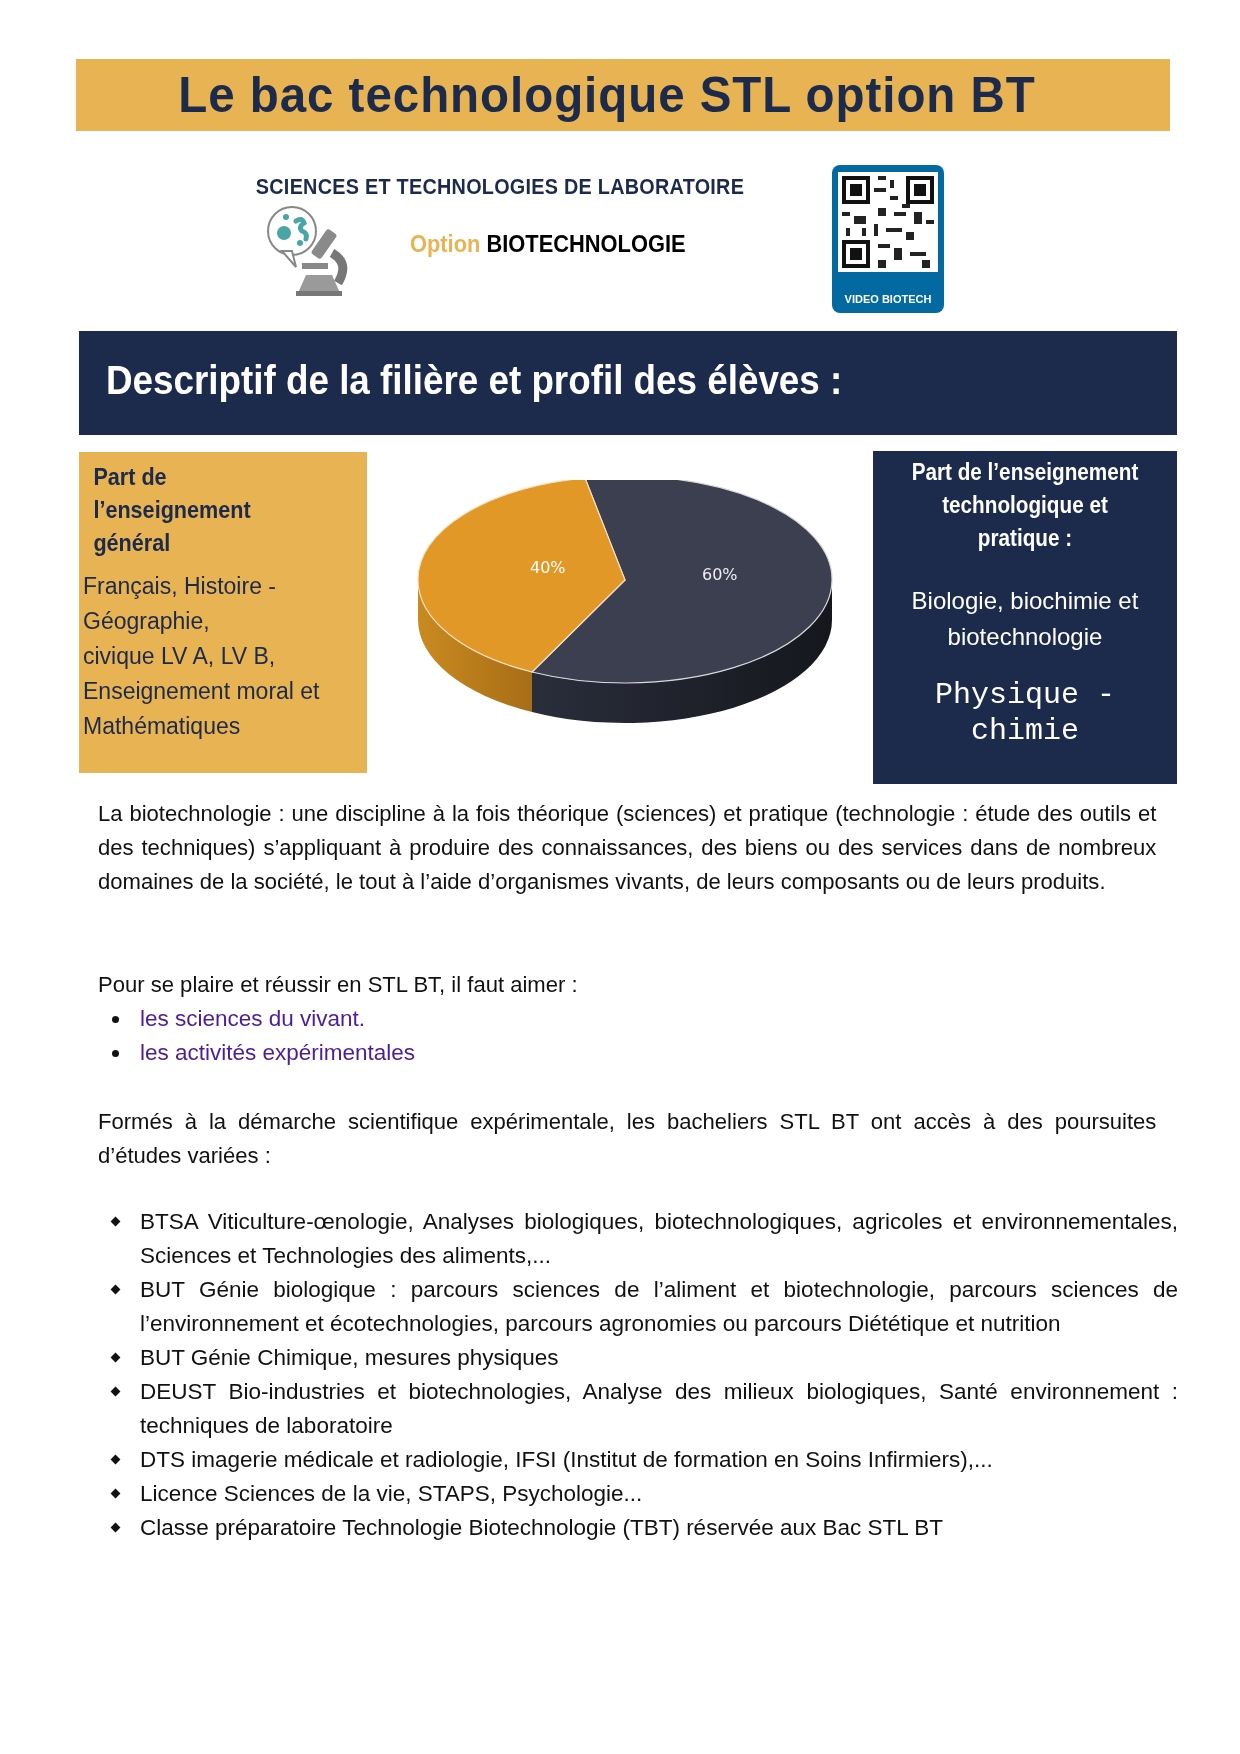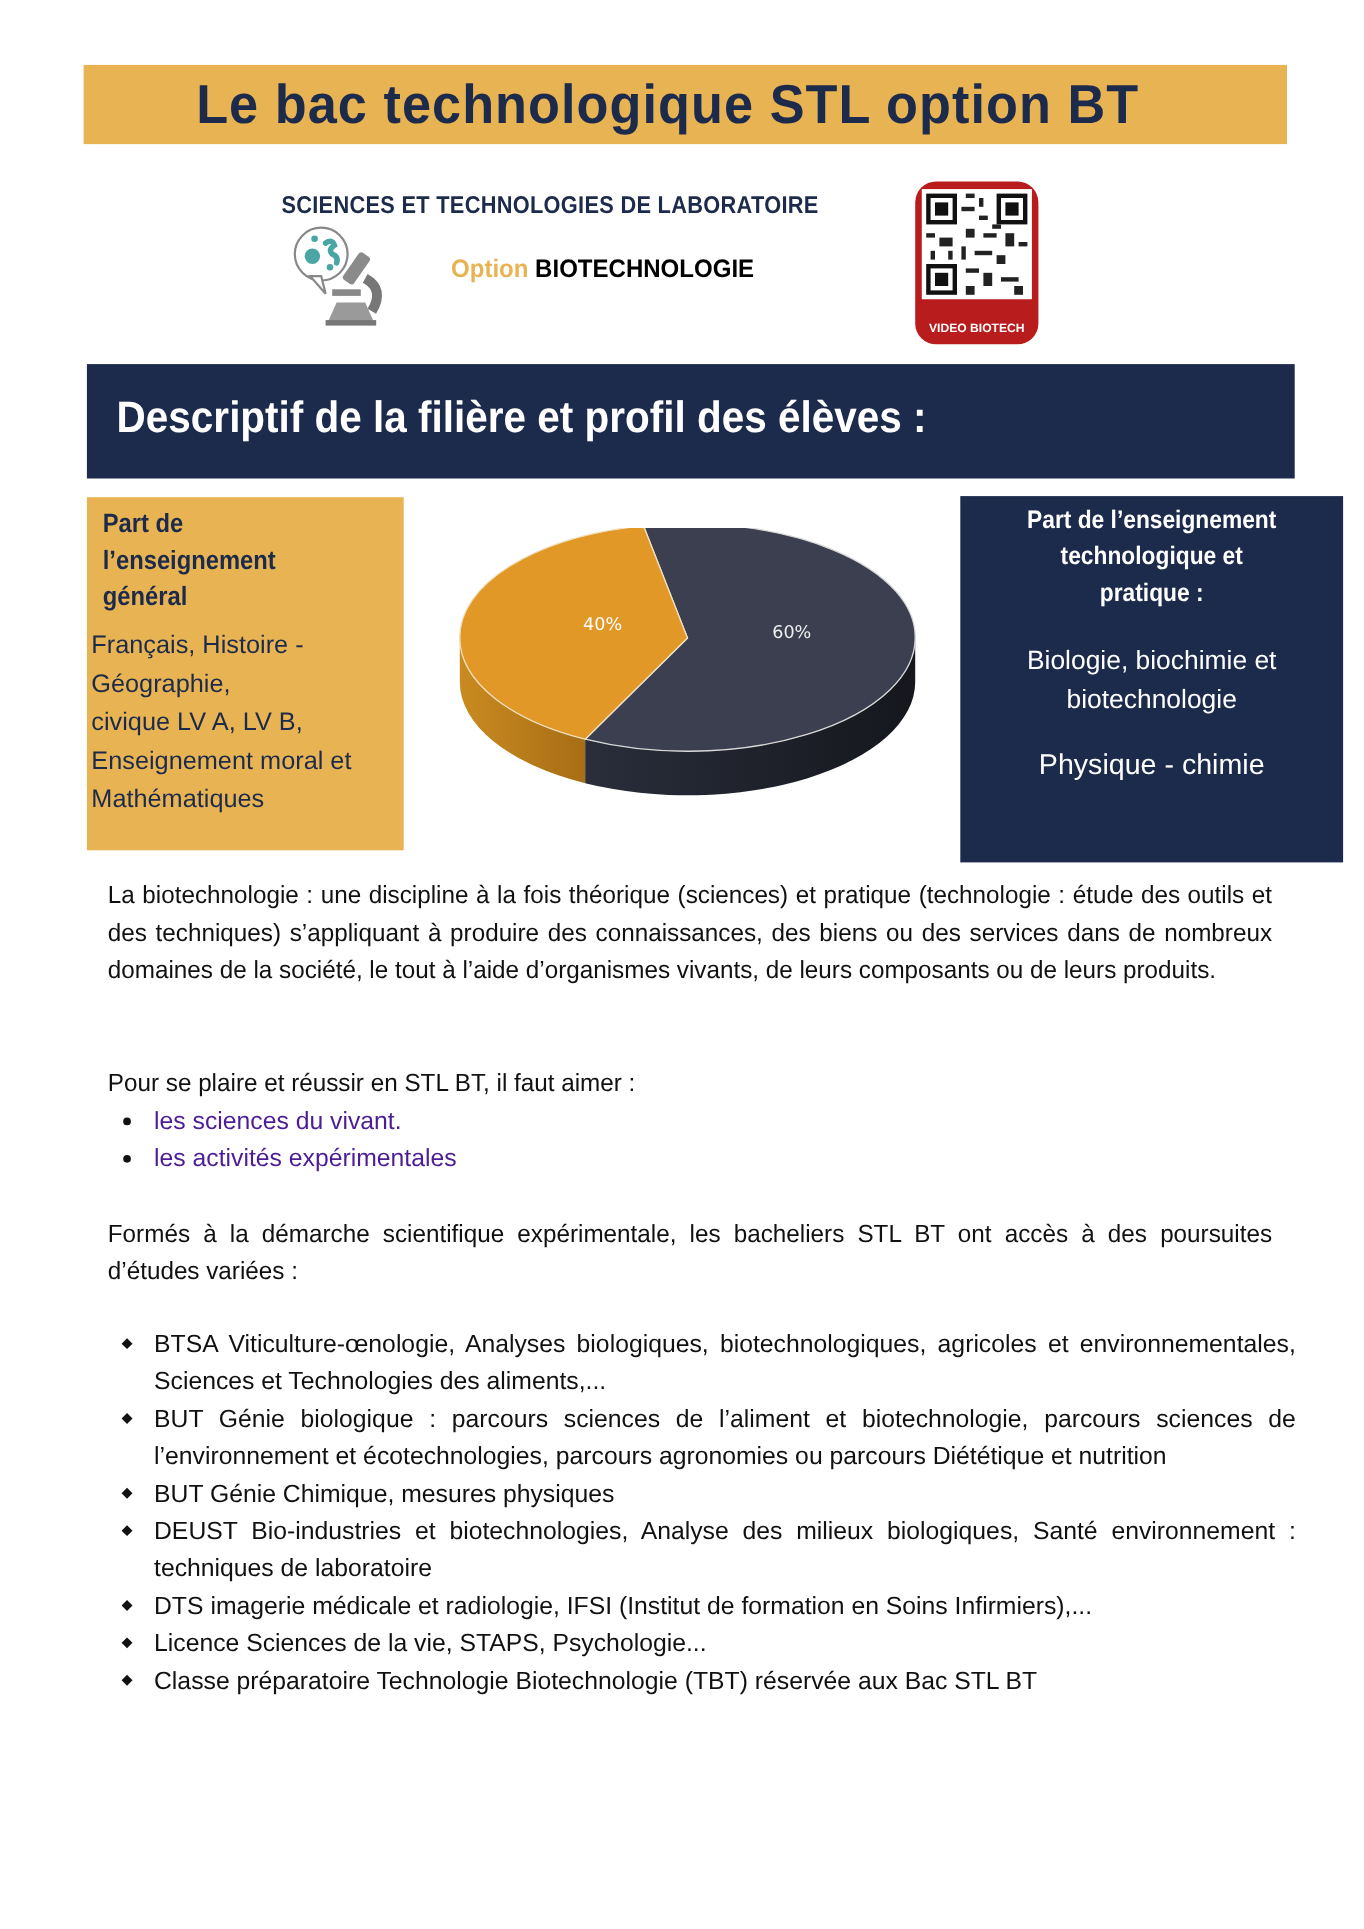--- a/index.html
+++ b/index.html
@@ -27,21 +27,21 @@
     position: absolute; left: 410px; top: 231px; font-weight: 700; font-size: 23px;
     transform: scaleX(0.95); transform-origin: left center;
   }
   .option-word { color: #e8b352; }
   .option-bio { color: #000; }
 
   .micro-icon { position: absolute; left: 262px; top: 205px; width: 98px; height: 92px; }
 
   .qr-card {
     position: absolute; left: 832px; top: 165px; width: 112px; height: 148px;
-    background: #b91c1c; border-radius: 19px;
+    background: #0369a1; border-radius: 8px;
   }
   .qr-inner {
     position: absolute; left: 6px; top: 7px; width: 100px; height: 100px; background: #fff;
   }
   .qr-label {
     position: absolute; left: 0; bottom: 8px; width: 100%; text-align: center;
     color: #fff; font-weight: 700; font-size: 11px;
   }
 
   .section-bar {
@@ -59,29 +59,29 @@
   }
   .box-left .bh {
     font-weight: 700; font-size: 24px; line-height: 33px; padding-top: 8px;
     transform: scaleX(0.9);
   }
   .box-left .bb {
     font-size: 23px; line-height: 35px; margin-top: 10px; padding: 0 4px;
   }
 
   .box-right {
-    position: absolute; left: 873px; top: 451px; width: 348px; height: 333px;
+    position: absolute; left: 873px; top: 451px; width: 304px; height: 333px;
     background: #1c2a4b; color: #fff; text-align: center;
   }
   .box-right .bh {
     font-weight: 700; font-size: 23px; line-height: 33px; padding-top: 5px;
     transform: scaleX(0.9);
   }
   .box-right .bb1 { font-size: 24px; line-height: 36px; margin-top: 28px; }
-  .box-right .bb2 { font-size: 26px; line-height: 36px; margin-top: 22px; }
+  .box-right .bb2 { font-size: 30px; line-height: 36px; margin-top: 22px; font-family: Liberation Mono, monospace; }
 
   .pie { position: absolute; left: 410px; top: 480px; width: 430px; height: 260px; }
 
   .body-text {
     position: absolute; left: 98px; width: 1080px; font-size: 22.5px;
     line-height: 34px; color: #111; text-align: justify;
     transform: scaleX(0.98); transform-origin: left top;
   }
   .p1 { top: 797px; }
   .p2 { top: 968px; }

